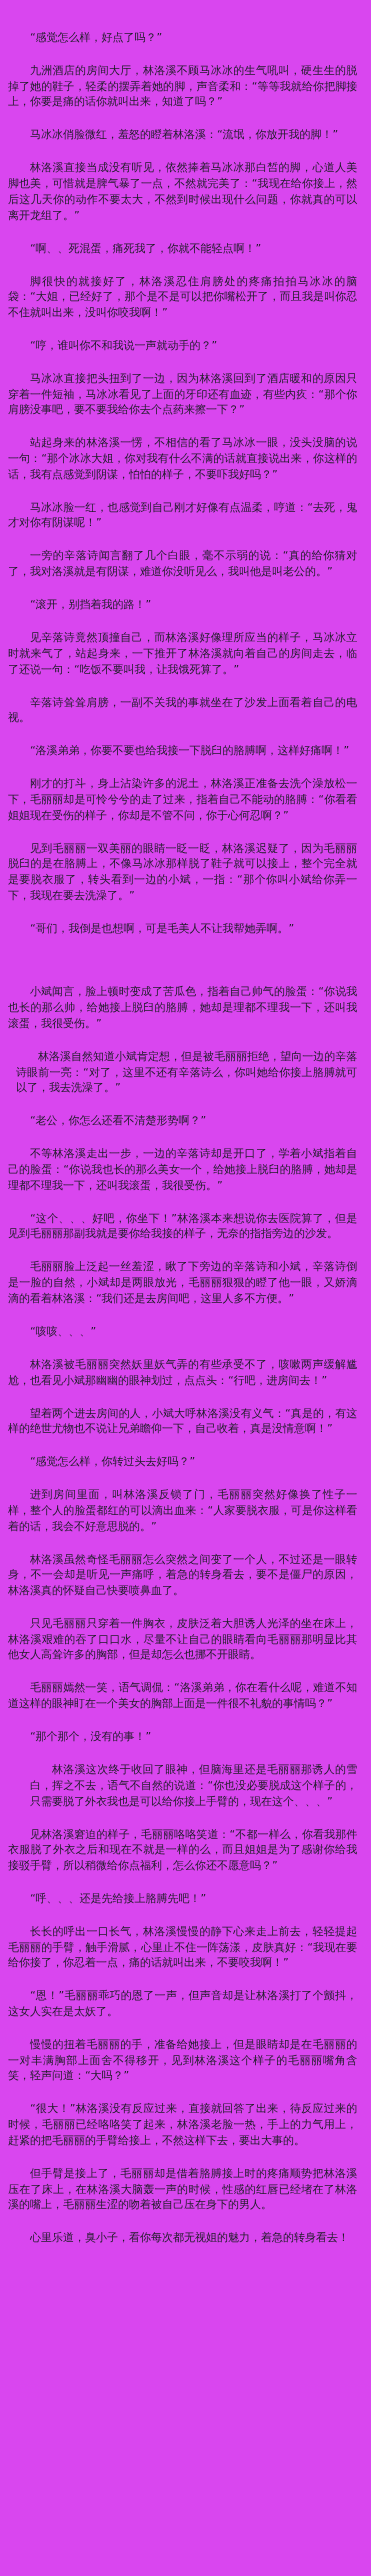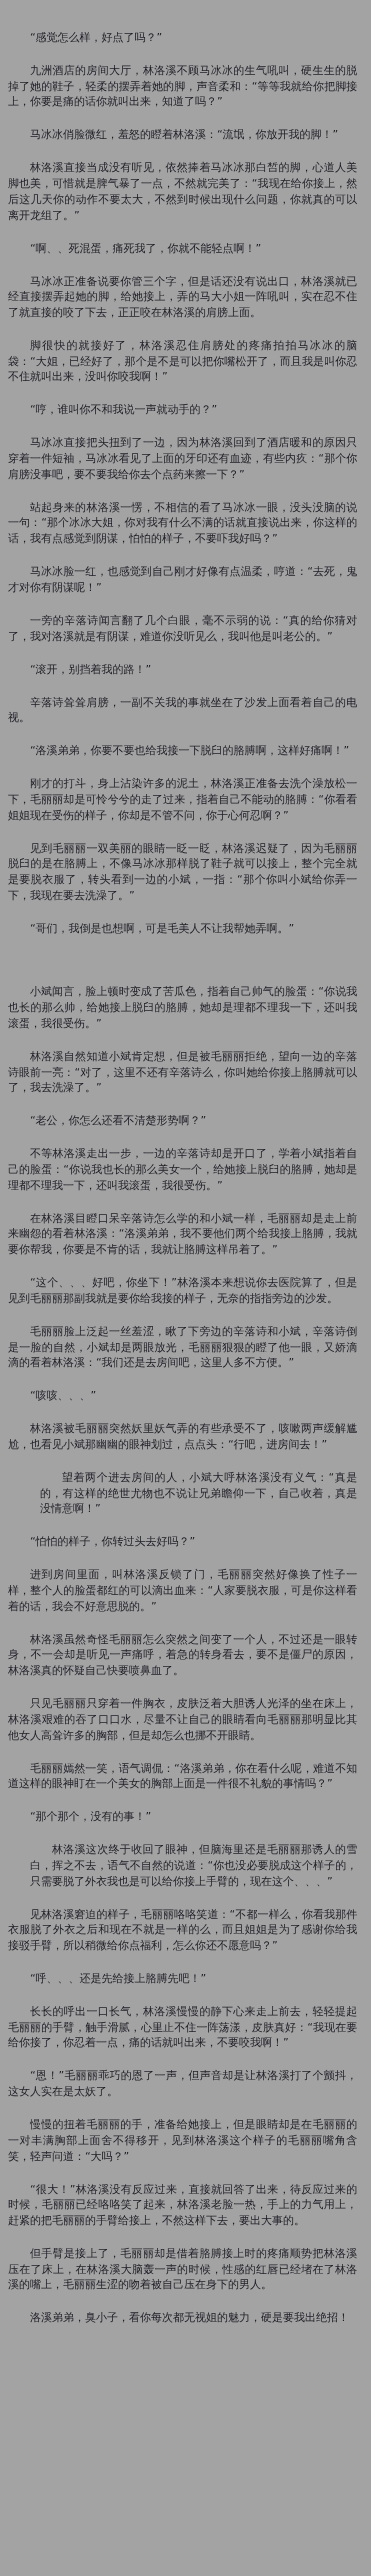--- a/index.html
+++ b/index.html
@@ -25,60 +25,59 @@
     color: #1d1d26;
     text-indent: 2em;
     text-align: justify;
     word-break: break-all;
     font-family: "DejaVu Sans", sans-serif;
   }
 </style>
 </head>
 <body style="background: rgb(70, 247, 35);">
 
-<div class="page" style="background: #a3a3a3;">
+<div class="page" style="background: #d946ef;">
   <div class="text-body" id="text-body">
       <p style="color: rgb(29, 29, 38);">“感觉怎么样，好点了吗？”</p>
       <p style="color: rgb(29, 29, 38);">九洲酒店的房间大厅，林洛溪不顾马冰冰的生气吼叫，硬生生的脱掉了她的鞋子，轻柔的摆弄着她的脚，声音柔和：“等等我就给你把脚接上，你要是痛的话你就叫出来，知道了吗？”</p>
       <p style="color: rgb(29, 29, 38);">马冰冰俏脸微红，羞怒的瞪着林洛溪：“流氓，你放开我的脚！”</p>
       <p style="color: rgb(29, 29, 38);">林洛溪直接当成没有听见，依然捧着马冰冰那白皙的脚，心道人美脚也美，可惜就是脾气暴了一点，不然就完美了：“我现在给你接上，然后这几天你的动作不要太大，不然到时候出现什么问题，你就真的可以离开龙组了。”</p>
       <p style="color: rgb(29, 29, 38);">“啊、、死混蛋，痛死我了，你就不能轻点啊！”</p>
-      <p style="color: rgb(29, 29, 38);">马冰冰正准备说要你管三个字，但是话还没有说出口，林洛溪就已经直接摆弄起她的脚，给她接上，弄的马大小姐一阵吼叫，实在忍不住了就直接的咬了下去，正正咬在林洛溪的肩膀上面。</p>
       <p style="color: rgb(29, 29, 38);">脚很快的就接好了，林洛溪忍住肩膀处的疼痛拍拍马冰冰的脑袋：“大姐，已经好了，那个是不是可以把你嘴松开了，而且我是叫你忍不住就叫出来，没叫你咬我啊！”</p>
       <p style="color: rgb(29, 29, 38);">“哼，谁叫你不和我说一声就动手的？”</p>
       <p style="color: rgb(29, 29, 38);">马冰冰直接把头扭到了一边，因为林洛溪回到了酒店暖和的原因只穿着一件短袖，马冰冰看见了上面的牙印还有血迹，有些内疚：“那个你肩膀没事吧，要不要我给你去个点药来擦一下？”</p>
       <p style="color: rgb(29, 29, 38);">站起身来的林洛溪一愣，不相信的看了马冰冰一眼，没头没脑的说一句：“那个冰冰大姐，你对我有什么不满的话就直接说出来，你这样的话，我有点感觉到阴谋，怕怕的样子，不要吓我好吗？”</p>
       <p style="color: rgb(29, 29, 38);">马冰冰脸一红，也感觉到自己刚才好像有点温柔，哼道：“去死，鬼才对你有阴谋呢！”</p>
       <p style="color: rgb(29, 29, 38);">一旁的辛落诗闻言翻了几个白眼，毫不示弱的说：“真的给你猜对了，我对洛溪就是有阴谋，难道你没听见么，我叫他是叫老公的。”</p>
       <p style="color: rgb(29, 29, 38);">“滚开，别挡着我的路！”</p>
+      <p style="color: rgb(29, 29, 38);">见辛落诗竟然顶撞自己，而林洛溪好像理所应当的样子，马冰冰立时就来气了，站起身来，一下推开了林洛溪就向着自己的房间走去，临了还说一句：“吃饭不要叫我，让我饿死算了。”</p>
       <p style="color: rgb(29, 29, 38);">辛落诗耸耸肩膀，一副不关我的事就坐在了沙发上面看着自己的电视。</p>
       <p style="color: rgb(29, 29, 38);">“洛溪弟弟，你要不要也给我接一下脱臼的胳膊啊，这样好痛啊！”</p>
       <p style="color: rgb(29, 29, 38);">刚才的打斗，身上沾染许多的泥土，林洛溪正准备去洗个澡放松一下，毛丽丽却是可怜兮兮的走了过来，指着自己不能动的胳膊：“你看看姐姐现在受伤的样子，你却是不管不问，你于心何忍啊？”</p>
       <p style="color: rgb(29, 29, 38);">见到毛丽丽一双美丽的眼睛一眨一眨，林洛溪迟疑了，因为毛丽丽脱臼的是在胳膊上，不像马冰冰那样脱了鞋子就可以接上，整个完全就是要脱衣服了，转头看到一边的小斌，一指：“那个你叫小斌给你弄一下，我现在要去洗澡了。”</p>
       <p style="color: rgb(29, 29, 38);">“哥们，我倒是也想啊，可是毛美人不让我帮她弄啊。”</p>
       <p style="color: rgb(29, 29, 38); margin-top: 48px;">小斌闻言，脸上顿时变成了苦瓜色，指着自己帅气的脸蛋：“你说我也长的那么帅，给她接上脱臼的胳膊，她却是理都不理我一下，还叫我滚蛋，我很受伤。”</p>
-      <p style="color: rgb(29, 29, 38);">林洛溪自然知道小斌肯定想，但是被毛丽丽拒绝，望向一边的辛落诗眼前一亮：“对了，这里不还有辛落诗么，你叫她给你接上胳膊就可以了，我去洗澡了。”</p>
+      <p style="color: rgb(29, 29, 38); margin-left: 8px;">林洛溪自然知道小斌肯定想，但是被毛丽丽拒绝，望向一边的辛落诗眼前一亮：“对了，这里不还有辛落诗么，你叫她给你接上胳膊就可以了，我去洗澡了。”</p>
       <p style="color: rgb(29, 29, 38);">“老公，你怎么还看不清楚形势啊？”</p>
       <p style="color: rgb(29, 29, 38);">不等林洛溪走出一步，一边的辛落诗却是开口了，学着小斌指着自己的脸蛋：“你说我也长的那么美女一个，给她接上脱臼的胳膊，她却是理都不理我一下，还叫我滚蛋，我很受伤。”</p>
-      <p style="color: rgb(29, 29, 38);">在林洛溪目瞪口呆辛落诗怎么学的和小斌一样，毛丽丽却是走上前来幽怨的看着林洛溪：“洛溪弟弟，我不要他们两个给我接上胳膊，我就要你帮我，你要是不肯的话，我就让胳膊这样吊着了。”</p>
       <p style="color: rgb(29, 29, 38);">“这个、、、好吧，你坐下！”林洛溪本来想说你去医院算了，但是见到毛丽丽那副我就是要你给我接的样子，无奈的指指旁边的沙发。</p>
       <p style="color: rgb(29, 29, 38);">毛丽丽脸上泛起一丝羞涩，瞅了下旁边的辛落诗和小斌，辛落诗倒是一脸的自然，小斌却是两眼放光，毛丽丽狠狠的瞪了他一眼，又娇滴滴的看着林洛溪：“我们还是去房间吧，这里人多不方便。”</p>
       <p style="color: rgb(29, 29, 38);">“咳咳、、、”</p>
       <p style="color: rgb(29, 29, 38);">林洛溪被毛丽丽突然妖里妖气弄的有些承受不了，咳嗽两声缓解尴尬，也看见小斌那幽幽的眼神划过，点点头：“行吧，进房间去！”</p>
-      <p style="color: rgb(29, 29, 38); margin-left: 32px;">望着两个进去房间的人，小斌大呼林洛溪没有义气：“真是的，有这样的绝世尤物也不说让兄弟瞻仰一下，自己收着，真是没情意啊！”</p>
-      <p style="color: rgb(29, 29, 38);">“怕怕的样子，你转过头去好吗？”</p>
+      <p style="color: rgb(29, 29, 38);">望着两个进去房间的人，小斌大呼林洛溪没有义气：“真是的，有这样的绝世尤物也不说让兄弟瞻仰一下，自己收着，真是没情意啊！”</p>
+      <p style="color: rgb(29, 29, 38);">“感觉怎么样，你转过头去好吗？”</p>
       <p style="color: rgb(29, 29, 38);">进到房间里面，叫林洛溪反锁了门，毛丽丽突然好像换了性子一样，整个人的脸蛋都红的可以滴出血来：“人家要脱衣服，可是你这样看着的话，我会不好意思脱的。”</p>
       <p style="color: rgb(29, 29, 38);">林洛溪虽然奇怪毛丽丽怎么突然之间变了一个人，不过还是一眼转身，不一会却是听见一声痛呼，着急的转身看去，要不是僵尸的原因，林洛溪真的怀疑自己快要喷鼻血了。</p>
       <p style="color: rgb(29, 29, 38);">只见毛丽丽只穿着一件胸衣，皮肤泛着大胆诱人光泽的坐在床上，林洛溪艰难的吞了口口水，尽量不让自己的眼睛看向毛丽丽那明显比其他女人高耸许多的胸部，但是却怎么也挪不开眼睛。</p>
       <p style="color: rgb(29, 29, 38);">毛丽丽嫣然一笑，语气调侃：“洛溪弟弟，你在看什么呢，难道不知道这样的眼神盯在一个美女的胸部上面是一件很不礼貌的事情吗？”</p>
       <p style="color: rgb(29, 29, 38);">“那个那个，没有的事！”</p>
       <p style="color: rgb(29, 29, 38); margin-left: 22px;">林洛溪这次终于收回了眼神，但脑海里还是毛丽丽那诱人的雪白，挥之不去，语气不自然的说道：“你也没必要脱成这个样子的，只需要脱了外衣我也是可以给你接上手臂的，现在这个、、、”</p>
       <p style="color: rgb(29, 29, 38);">见林洛溪窘迫的样子，毛丽丽咯咯笑道：“不都一样么，你看我那件衣服脱了外衣之后和现在不就是一样的么，而且姐姐是为了感谢你给我接驳手臂，所以稍微给你点福利，怎么你还不愿意吗？”</p>
       <p style="color: rgb(29, 29, 38);">“呼、、、还是先给接上胳膊先吧！”</p>
       <p style="color: rgb(29, 29, 38);">长长的呼出一口长气，林洛溪慢慢的静下心来走上前去，轻轻提起毛丽丽的手臂，触手滑腻，心里止不住一阵荡漾，皮肤真好：“我现在要给你接了，你忍着一点，痛的话就叫出来，不要咬我啊！”</p>
       <p style="color: rgb(29, 29, 38);">“恩！”毛丽丽乖巧的恩了一声，但声音却是让林洛溪打了个颤抖，这女人实在是太妖了。</p>
       <p style="color: rgb(29, 29, 38);">慢慢的扭着毛丽丽的手，准备给她接上，但是眼睛却是在毛丽丽的一对丰满胸部上面舍不得移开，见到林洛溪这个样子的毛丽丽嘴角含笑，轻声问道：“大吗？”</p>
       <p style="color: rgb(29, 29, 38);">“很大！”林洛溪没有反应过来，直接就回答了出来，待反应过来的时候，毛丽丽已经咯咯笑了起来，林洛溪老脸一热，手上的力气用上，赶紧的把毛丽丽的手臂给接上，不然这样下去，要出大事的。</p>
       <p style="color: rgb(29, 29, 38);">但手臂是接上了，毛丽丽却是借着胳膊接上时的疼痛顺势把林洛溪压在了床上，在林洛溪大脑轰一声的时候，性感的红唇已经堵在了林洛溪的嘴上，毛丽丽生涩的吻着被自己压在身下的男人。</p>
-      <p style="color: rgb(29, 29, 38);">洛溪弟弟，臭小子，看你每次都无视姐的魅力，硬是要我出绝招！</p>
+      <p style="color: rgb(29, 29, 38);">心里乐道，臭小子，看你每次都无视姐的魅力，着急的转身看去！</p>
     </div>
 </div>
 
 
 </body></html>

